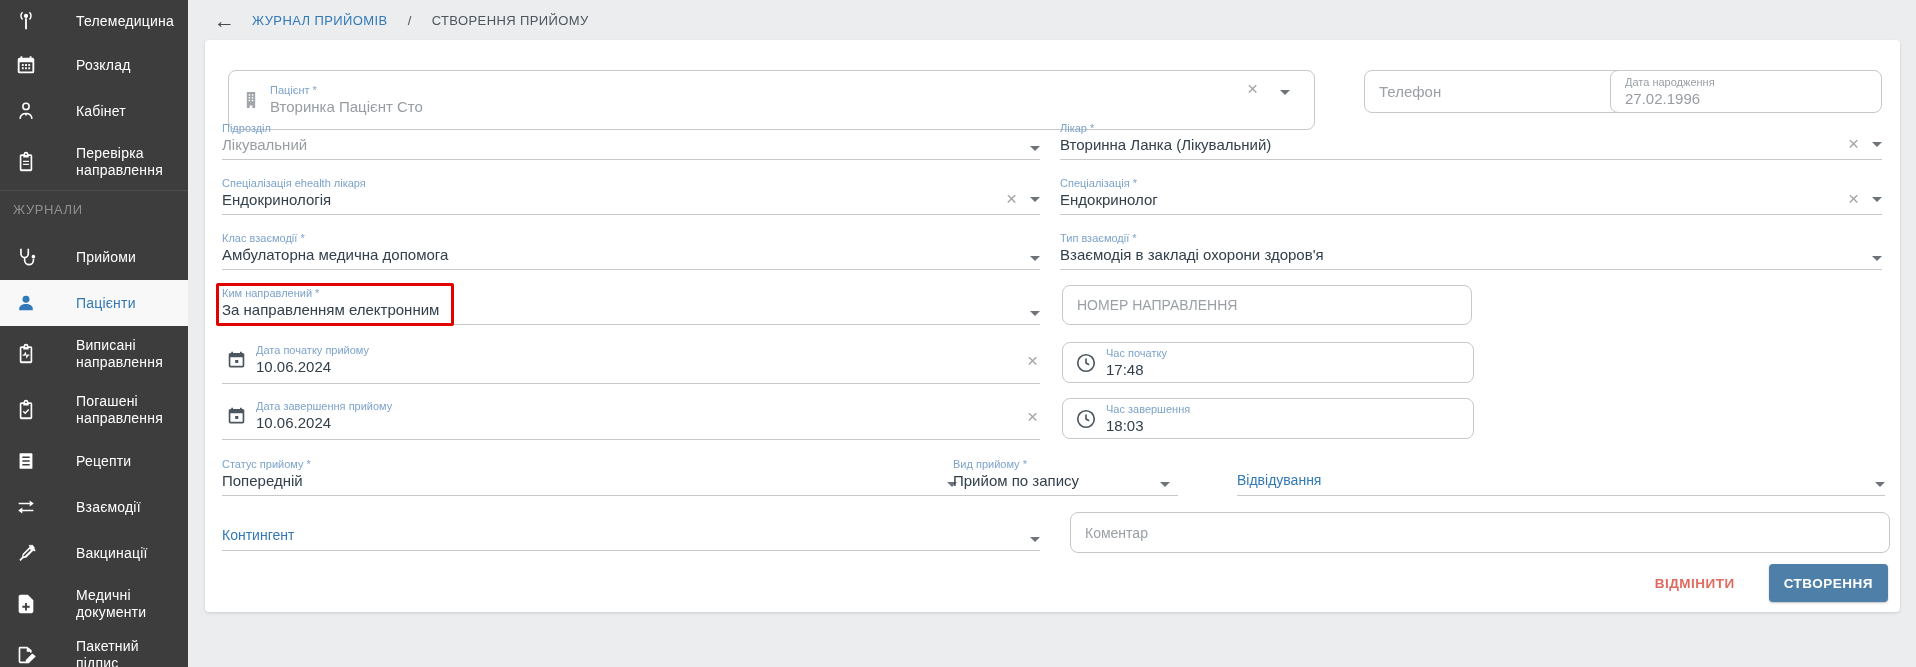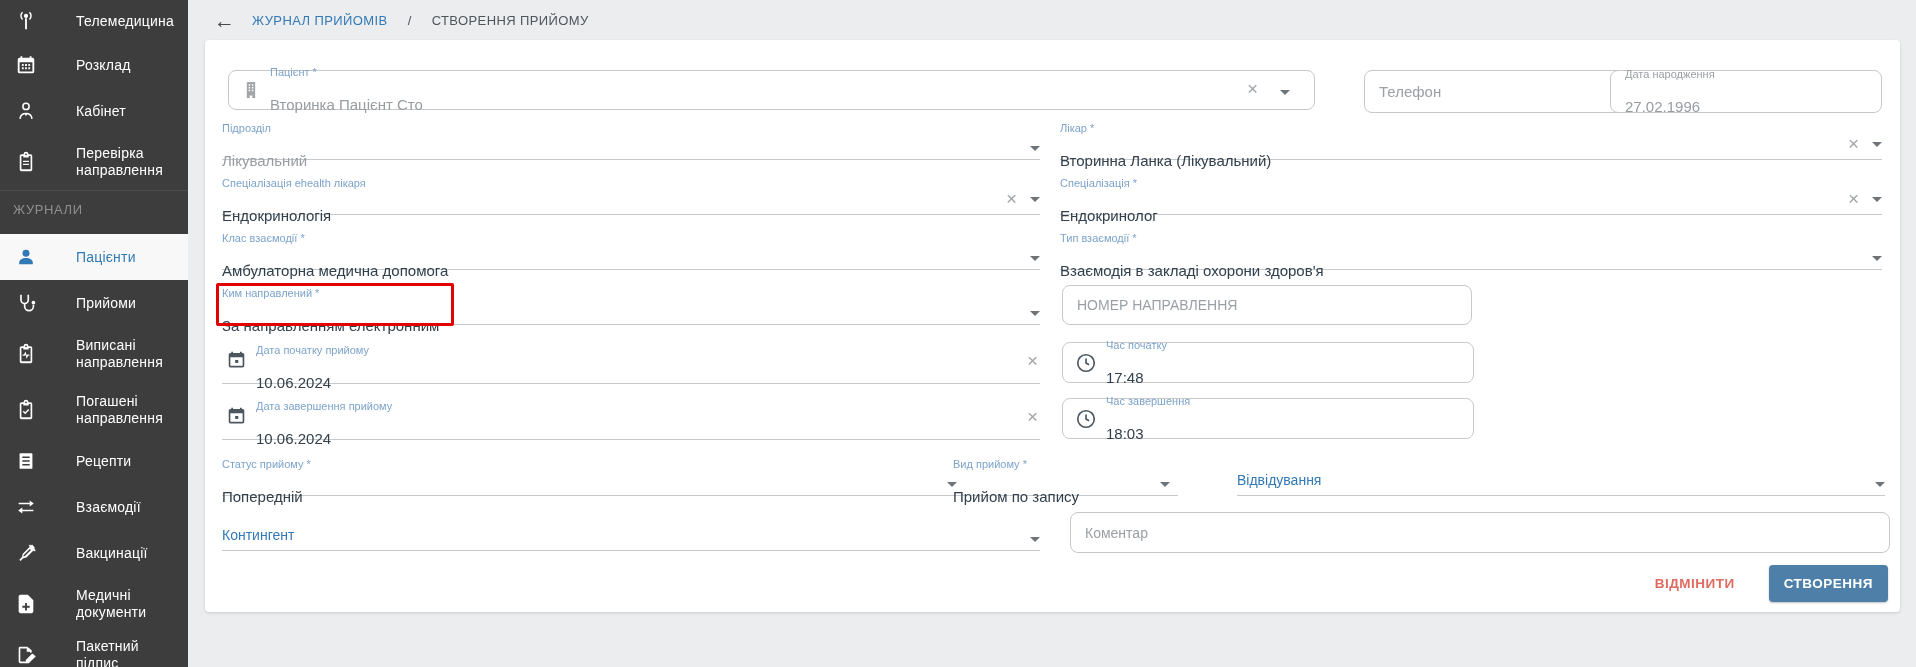--- a/index.html
+++ b/index.html
@@ -26,21 +26,21 @@
   .breadcrumb .bc-link { color:var(--accent-blue,#3279b7); cursor:pointer; }
   .breadcrumb .bc-sep, .breadcrumb .bc-current { color:#4c565e; }
 
   .card { position:absolute; left:17px; top:40px; width:1695px; height:572px; background:#fff;
           border-radius:4px; box-shadow:0 1px 3px rgba(0,0,0,.14); }
 
   
   .fld { position:absolute; }
   .lbl { display:block; font-size:11px; line-height:13px; color:var(--label-blue,#7da3cb); }
   .lbl.gray { color:#9aa0a6; }
-  .val { display:block; font-size:15px; line-height:19px; color:#32404c; margin-top:16px; white-space:nowrap; overflow:hidden; }
+  .val { display:block; font-size:15px; line-height:19px; color:#32404c; margin-top:0; white-space:nowrap; overflow:hidden; }
   .val.muted { color:#979da3; }
 
   .select { height:38px; border-bottom:1px solid #c6cacd; cursor:pointer; }
   .select .ctrls { position:absolute; right:0; bottom:8px; display:flex; align-items:center; gap:13px; }
   .caret { width:0; height:0; border-left:5px solid transparent; border-right:5px solid transparent;
            border-top:5.5px solid #6e7479; cursor:pointer; }
   .x-icon { font-size:19px; line-height:14px; color:#a2a6ab; cursor:pointer; }
   .empty-lbl { position:absolute; left:0; bottom:7px; font-size:14px; color:var(--accent-blue,#3279b7); }
 
   .boxfld { position:absolute; border:1px solid #c8c8c8; border-radius:8px; display:flex; align-items:center; background:#fff; }
@@ -52,21 +52,21 @@
 
   .datefld { height:42px; border-bottom:1px solid #c6cacd; cursor:pointer; }
   .datefld .ficon { position:absolute; left:4px; top:7px; }
   .datefld .stack { position:absolute; left:34px; top:2px; }
   .datefld .x-icon { position:absolute; right:2px; top:12px; }
 
   .red-annotation { position:absolute; border:3px solid var(--annotation-red,#e20000); border-radius:2px;
                     pointer-events:none; z-index:5; }
 
   
-  .actions { position:absolute; right:12px; top:524px; height:38px; display:flex; align-items:center; gap:34px; }
+  .actions { position:absolute; right:12px; top:524px; height:38px; display:flex; gap:34px; }
   .btn-cancel { background:none; border:none; color:var(--cancel-red,#df6b60); font-family:inherit;
                 font-size:13.5px; font-weight:bold; letter-spacing:.5px; cursor:pointer; }
   .btn-save { background:var(--save-button,#4d7fa9); border:none; color:#fff; font-family:inherit;
               font-size:13.5px; font-weight:bold; letter-spacing:.5px; padding:11px 15px; border-radius:4px;
               cursor:pointer; box-shadow:0 1px 2px rgba(0,0,0,.25); }
 </style>
 </head>
 <body>
 
 <div class="app">
@@ -109,39 +109,39 @@
         <svg viewBox="0 0 24 24">
             <path fill="currentColor" d="M17 3.5h-2.3a2.7 2.7 0 00-5.4 0H7a1.8 1.8 0 00-1.8 1.8v14.9A1.8 1.8 0 007 22h10a1.8 1.8 0 001.8-1.8V5.3A1.8 1.8 0 0017 3.5zM12 2.6a1 1 0 110 2 1 1 0 010-2zM17 20H7V5.5h2V7h6V5.5h2z"></path>
             <path fill="currentColor" d="M8.8 10.5h6.4v1.4H8.8zm0 3.4h6.4v1.4H8.8z"></path>
           </svg>
       </span>
       <span class="nlabel">Перевірка направлення</span>
     </div>
 
     <div class="nav-section">ЖУРНАЛИ</div>
 
+    <div class="nav-item h1">
+      <span class="nicon">
+        <svg viewBox="0 0 24 24">
+            <path fill="none" stroke="currentColor" stroke-width="1.8" d="M6.5 3v5.5a4 4 0 008 0V3"></path>
+            <path fill="none" stroke="currentColor" stroke-width="1.8" d="M10.5 12.4v3.1a4.8 4.8 0 009.6 0v-1.6"></path>
+            <circle cx="20.1" cy="11.6" r="2" fill="currentColor"></circle>
+          </svg>
+      </span>
+      <span class="nlabel">Прийоми</span>
+    </div>
+
     <div class="nav-item active h1">
       <span class="nicon">
         <svg viewBox="0 0 24 24" fill="currentColor">
             <circle cx="12" cy="7.8" r="3.8"></circle>
             <path d="M12 13.2c-4.2 0-7.4 2.1-7.4 4.8v2h14.8v-2c0-2.7-3.2-4.8-7.4-4.8z"></path>
           </svg>
       </span>
       <span class="nlabel">Пацієнти</span>
-    </div>
-
-    <div class="nav-item h1">
-      <span class="nicon">
-        <svg viewBox="0 0 24 24">
-            <path fill="none" stroke="currentColor" stroke-width="1.8" d="M6.5 3v5.5a4 4 0 008 0V3"></path>
-            <path fill="none" stroke="currentColor" stroke-width="1.8" d="M10.5 12.4v3.1a4.8 4.8 0 009.6 0v-1.6"></path>
-            <circle cx="20.1" cy="11.6" r="2" fill="currentColor"></circle>
-          </svg>
-      </span>
-      <span class="nlabel">Прийоми</span>
     </div>
 
     <div class="nav-item h2">
       <span class="nicon">
         <svg viewBox="0 0 24 24">
             <path fill="currentColor" d="M17 3.5h-2.3a2.7 2.7 0 00-5.4 0H7a1.8 1.8 0 00-1.8 1.8v14.9A1.8 1.8 0 007 22h10a1.8 1.8 0 001.8-1.8V5.3A1.8 1.8 0 0017 3.5zM12 2.6a1 1 0 110 2 1 1 0 010-2zM17 20H7V5.5h2V7h6V5.5h2z"></path>
             <path fill="none" stroke="currentColor" stroke-width="1.3" d="M8.3 13.2h2l1-2.2 1.6 4.4 1-2.2h1.8"></path>
           </svg>
       </span>
       <span class="nlabel">Виписані направлення</span>
@@ -213,21 +213,21 @@
       <span class="back-btn">←</span>
       <nav class="breadcrumb">
         <span class="bc-link">ЖУРНАЛ ПРИЙОМІВ</span>
         <span class="bc-sep">/</span>
         <span class="bc-current">СТВОРЕННЯ ПРИЙОМУ</span>
       </nav>
     </header>
 
     <main class="card">
 
-      <div class="boxfld" style="left:23px; top:30px; width:1087px; height:40px;">
+      <div class="boxfld" style="left:23px; top:30px; width:1087px; height:60px;">
         <span class="ficon">
           <svg width="20" height="20" viewBox="0 0 24 24">
               <path fill="#a2a6ab" d="M7 2.5h10v19h-3.4v-3h-3.2v3H7z"></path>
               <path fill="#fff" d="M9.2 5h1.8v1.8H9.2zm3.8 0h1.8v1.8H13zM9.2 8.4h1.8v1.8H9.2zm3.8 0h1.8v1.8H13zM9.2 11.8h1.8v1.8H9.2zm3.8 0h1.8v1.8H13z"></path>
             </svg>
         </span>
         <span class="stack">
           <span class="lbl">Пацієнт *</span>
           <span class="val muted">Вторинка Пацієнт Сто</span>
         </span>

